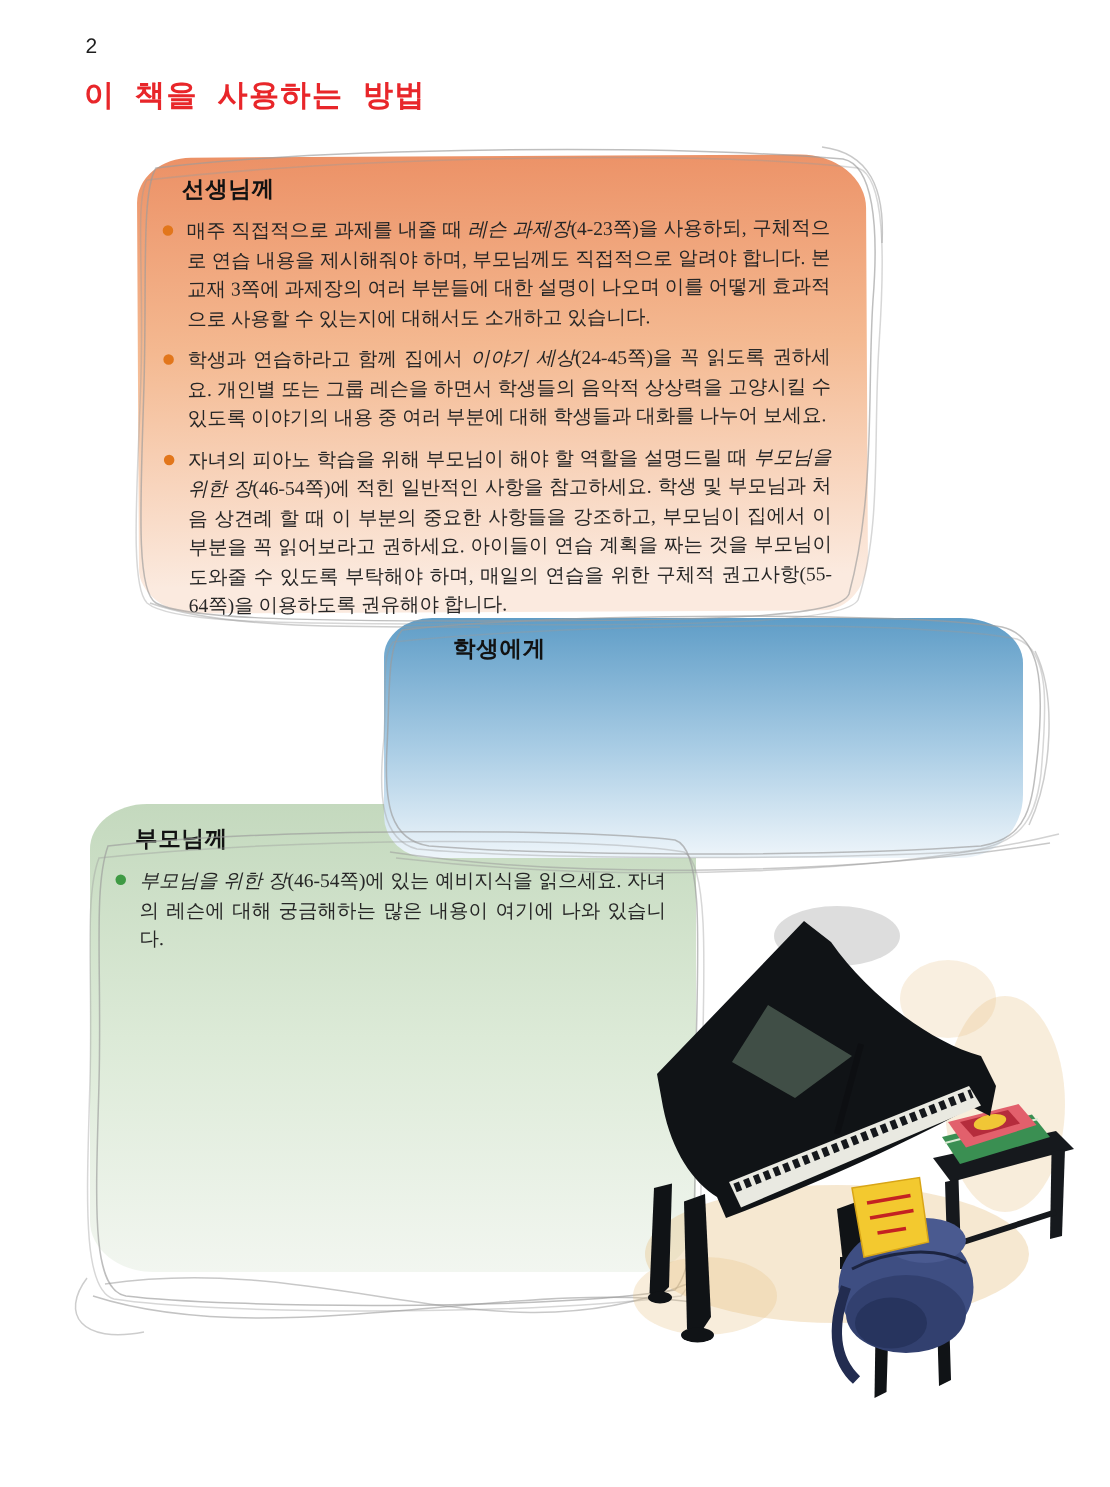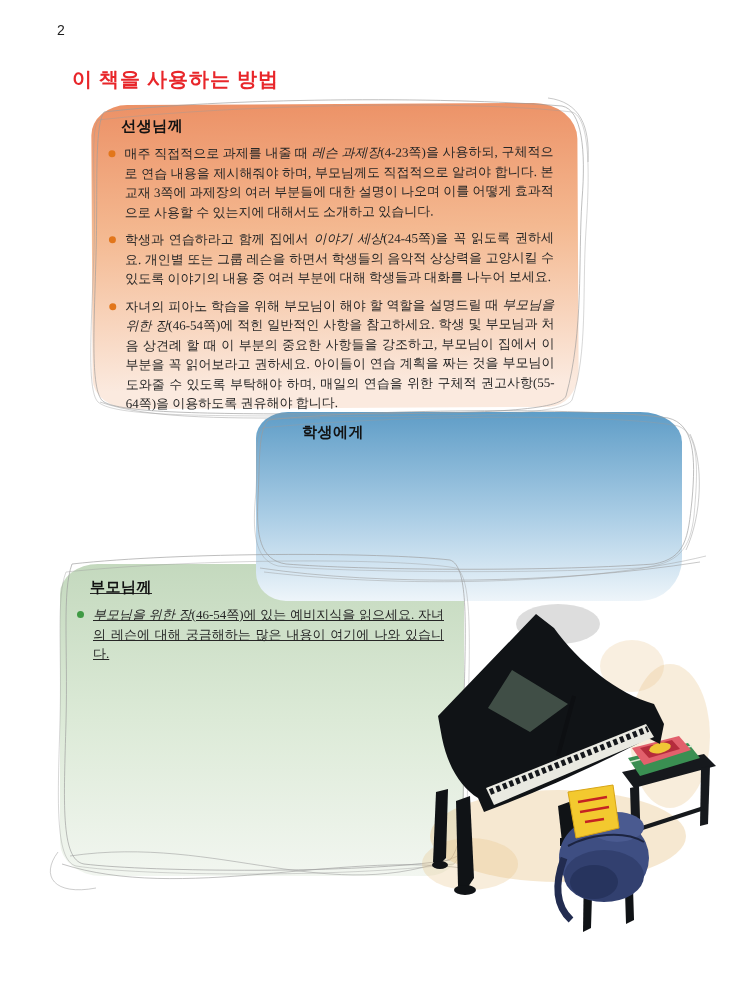--- a/index.html
+++ b/index.html
@@ -5,22 +5,22 @@
   html,body{margin:0;padding:0;}
   body{
     width:740px;height:991px;background:#ffffff;position:relative;overflow:hidden;
     font-family:"Liberation Serif","DejaVu Serif",serif;
   }
   .pagenum{
     position:absolute;left:57px;top:22px;font-size:14px;color:#1d1d1d;
     font-family:"Liberation Sans","DejaVu Sans",sans-serif;
   }
   .title{
-    position:absolute;left:56px;top:50px;margin:16px;
-    font-family:Liberation Serif, serif;
+    position:absolute;left:56px;top:50px;margin:0;
+    font-family:Liberation Mono, monospace;
     font-weight:bold;font-size:20px;letter-spacing:1px;color:var(--title_red,#e8262a);text-align:center;
   }
   .box{position:absolute;box-sizing:border-box;z-index:1;color:#262626;}
   .box h2{
     margin:0 0 8px 14px;font-size:15px;font-weight:bold;color:#121212;
     font-family:"Liberation Sans","DejaVu Sans",sans-serif;letter-spacing:.5px;
   }
   .box ul{list-style:none;margin:0;padding:0;}
   .box li{
     display:flex;gap:9px;margin:0 0 8px 0;
@@ -33,33 +33,32 @@
 
   .teacher{
     left:92px;top:104px;width:486px;height:304px;
     padding:12px 24px 0 16px;
     border-radius:36px 44px 30px 40px / 30px 36px 36px 30px;
     background:linear-gradient(179deg,var(--teacher_top) 0%,var(--teacher_mid) 42%,var(--teacher_bottom) 92%);
     transform:rotate(-.3deg);
   }
   .teacher .dot{background:var(--teacher_bullet);}
   .student{
-    left:256px;top:412px;width:426px;height:189px;
+    left:256px;top:412px;width:426px;height:160px;
     padding:11px 26px 0 32px;
     border-radius:32px 42px 42px 30px / 26px 30px 42px 28px;
     background:linear-gradient(180deg,var(--student_top) 0%,var(--student_mid) 55%,var(--student_bottom) 100%);
     z-index:2;
   }
   .student .dot{background:var(--student_bullet);}
   .parent{
-    left:60px;top:564px;width:404px;height:312px;
+    left:60px;top:536px;width:404px;height:312px;
     padding:14px 20px 0 16px;
     border-radius:38px 30px 36px 42px / 30px 28px 38px 34px;
     background:linear-gradient(180deg,var(--parent_top) 0%,var(--parent_mid) 50%,var(--parent_bottom) 100%);
-    text-decoration:underline;
   }
   .parent .dot{background:var(--parent_bullet);}
 
   .sketch{position:absolute;left:0;top:0;z-index:3;pointer-events:none;}
   .sketch path{fill:none;stroke:#9b9b9b;stroke-width:1;}
   .piano{position:absolute;left:408px;top:596px;width:332px;height:352px;z-index:4;}
 </style>
 </head>
 <body>
 

